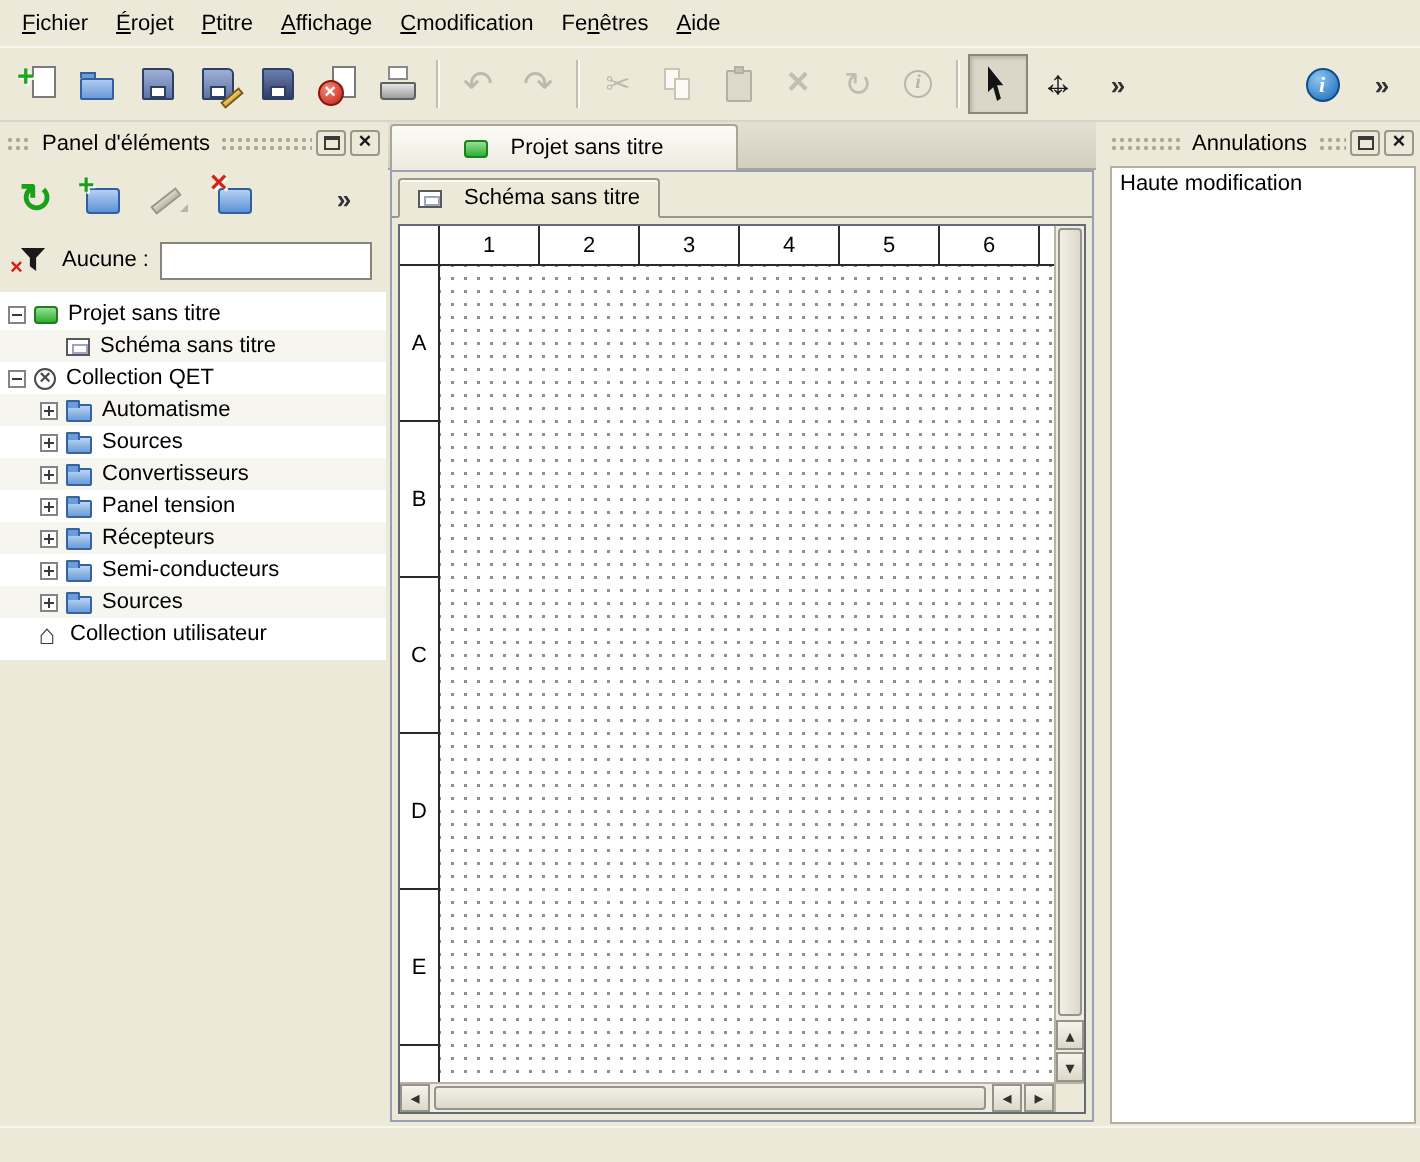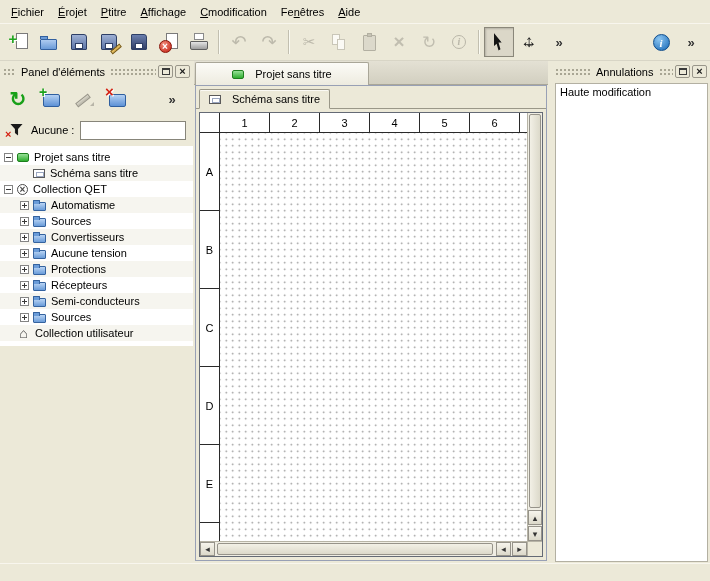--- a/index.html
+++ b/index.html
@@ -300,26 +300,21 @@
           <span class="tlabel">Sources</span>
         </div>
         <div class="trow lvl1">
           <span class="exp plus"></span>
           <span class="tico ic-folder"></span>
           <span class="tlabel">Convertisseurs</span>
         </div>
         <div class="trow lvl1">
           <span class="exp plus"></span>
           <span class="tico ic-folder"></span>
-          <span class="tlabel">Aucune tension</span>
-        </div>
-        <div class="trow lvl1">
-          <span class="exp plus"></span>
-          <span class="tico ic-folder"></span>
-          <span class="tlabel">Protections</span>
+          <span class="tlabel">Panel tension</span>
         </div>
         <div class="trow lvl1">
           <span class="exp plus"></span>
           <span class="tico ic-folder"></span>
           <span class="tlabel">Récepteurs</span>
         </div>
         <div class="trow lvl1">
           <span class="exp plus"></span>
           <span class="tico ic-folder"></span>
           <span class="tlabel">Semi-conducteurs</span>

